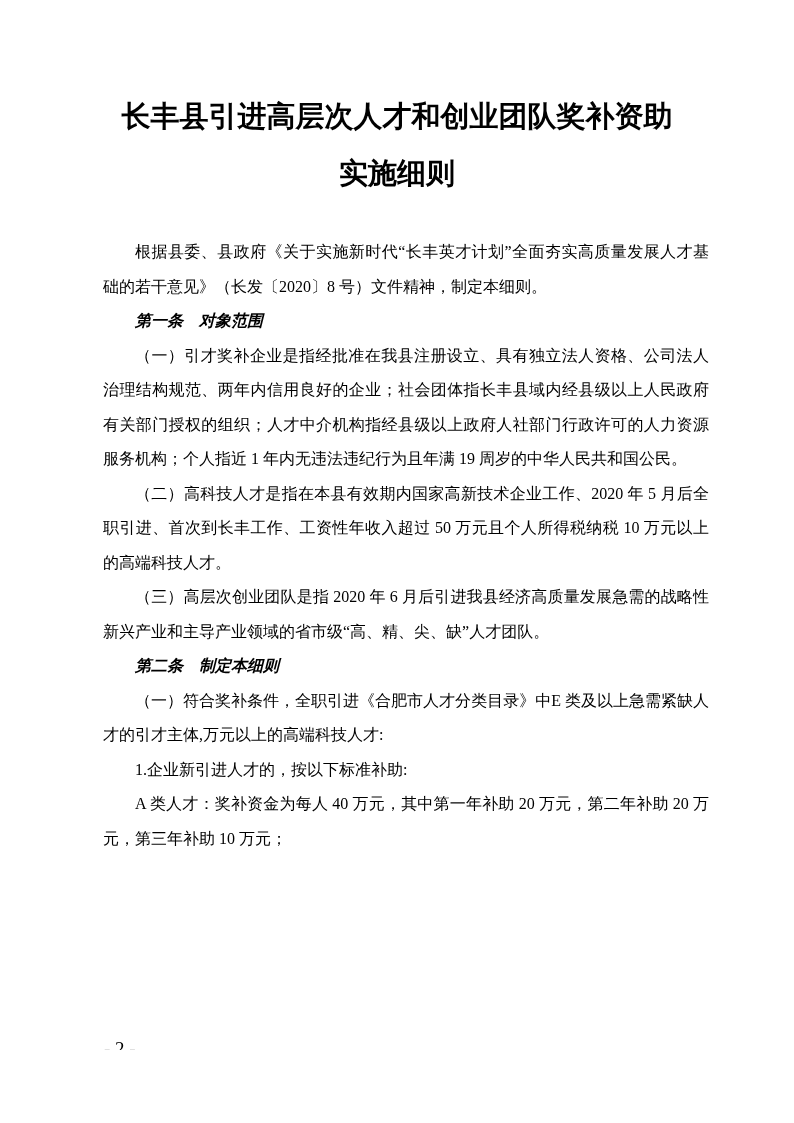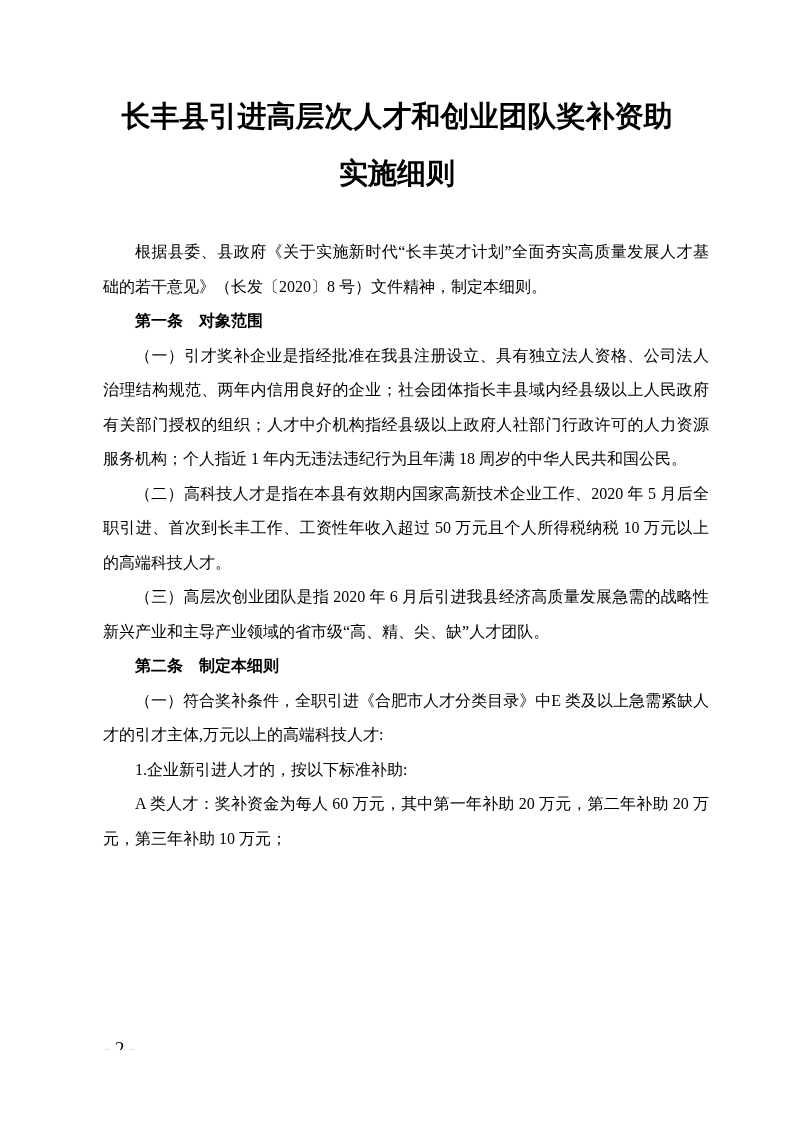--- a/index.html
+++ b/index.html
@@ -35,20 +35,21 @@
   }
   .para {
     margin: 0;
     padding: 0;
     text-indent: 2em;
     word-break: break-all;
   }
   .para.heading {
     font-weight: bold;
     font-family: "Liberation Sans", "DejaVu Sans", sans-serif;
+    font-style: italic;
   }
   .page-number {
     position: absolute;
     left: 104px;
     top: 1037px;
     font-size: 19px;
     line-height: 24px;
     font-family: "Liberation Serif", "DejaVu Serif", serif;
   }
 </style>
@@ -58,24 +59,24 @@
 <div class="page">
 
   <h1 class="doc-title">
     <span class="title-line">长丰县引进高层次人才和创业团队奖补资助</span>
     <span class="title-line">实施细则</span>
   </h1>
 
   <div class="doc-body">
       <p class="para">根据县委、县政府《关于实施新时代“长丰英才计划”全面夯实高质量发展人才基础的若干意见》（长发〔2020〕8 号）文件精神，制定本细则。</p>
       <p class="para heading">第一条　对象范围</p>
-      <p class="para">（一）引才奖补企业是指经批准在我县注册设立、具有独立法人资格、公司法人治理结构规范、两年内信用良好的企业；社会团体指长丰县域内经县级以上人民政府有关部门授权的组织；人才中介机构指经县级以上政府人社部门行政许可的人力资源服务机构；个人指近 1 年内无违法违纪行为且年满 18 周岁的中华人民共和国公民。</p>
+      <p class="para">（一）引才奖补企业是指经批准在我县注册设立、具有独立法人资格、公司法人治理结构规范、两年内信用良好的企业；社会团体指长丰县域内经县级以上人民政府有关部门授权的组织；人才中介机构指经县级以上政府人社部门行政许可的人力资源服务机构；个人指近 1 年内无违法违纪行为且年满 19 周岁的中华人民共和国公民。</p>
       <p class="para">（二）高科技人才是指在本县有效期内国家高新技术企业工作、2020 年 5 月后全职引进、首次到长丰工作、工资性年收入超过 50 万元且个人所得税纳税 10 万元以上的高端科技人才。</p>
       <p class="para">（三）高层次创业团队是指 2020 年 6 月后引进我县经济高质量发展急需的战略性新兴产业和主导产业领域的省市级“高、精、尖、缺”人才团队。</p>
       <p class="para heading">第二条　制定本细则</p>
       <p class="para">（一）符合奖补条件，全职引进《合肥市人才分类目录》中E 类及以上急需紧缺人才的引才主体,万元以上的高端科技人才:</p>
       <p class="para">1.企业新引进人才的，按以下标准补助:</p>
-      <p class="para">A 类人才：奖补资金为每人 60 万元，其中第一年补助 20 万元，第二年补助 20 万元，第三年补助 10 万元；</p>
+      <p class="para">A 类人才：奖补资金为每人 40 万元，其中第一年补助 20 万元，第二年补助 20 万元，第三年补助 10 万元；</p>
     </div>
 
   <div class="page-number">- 2 -</div>
 
 </div>
 
 </body></html>

